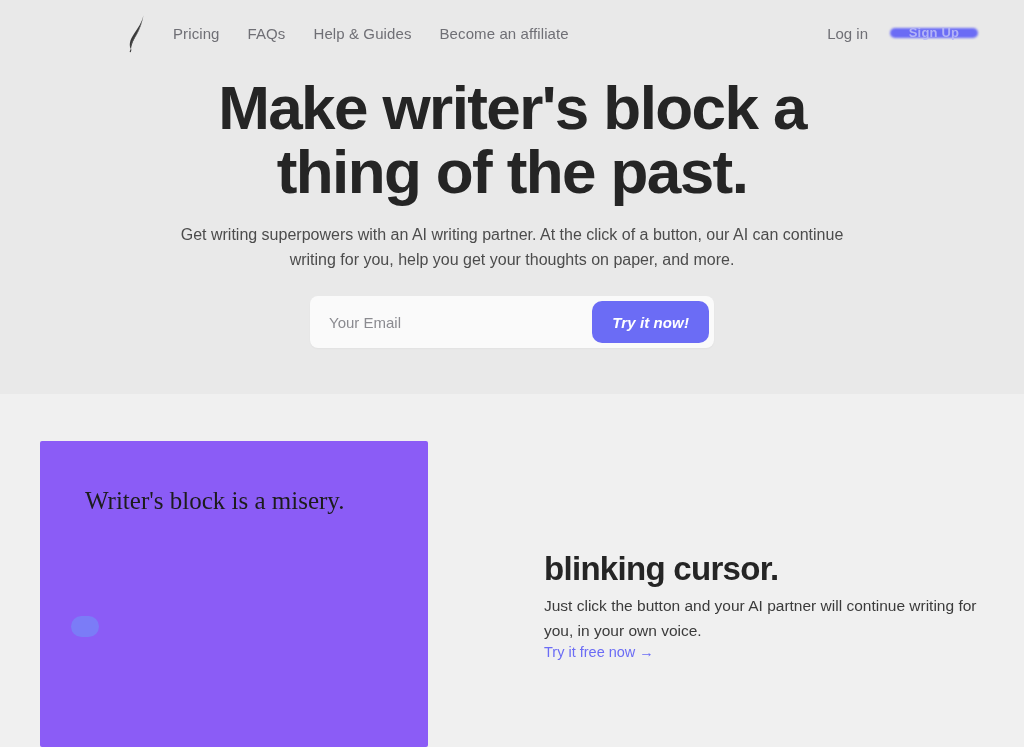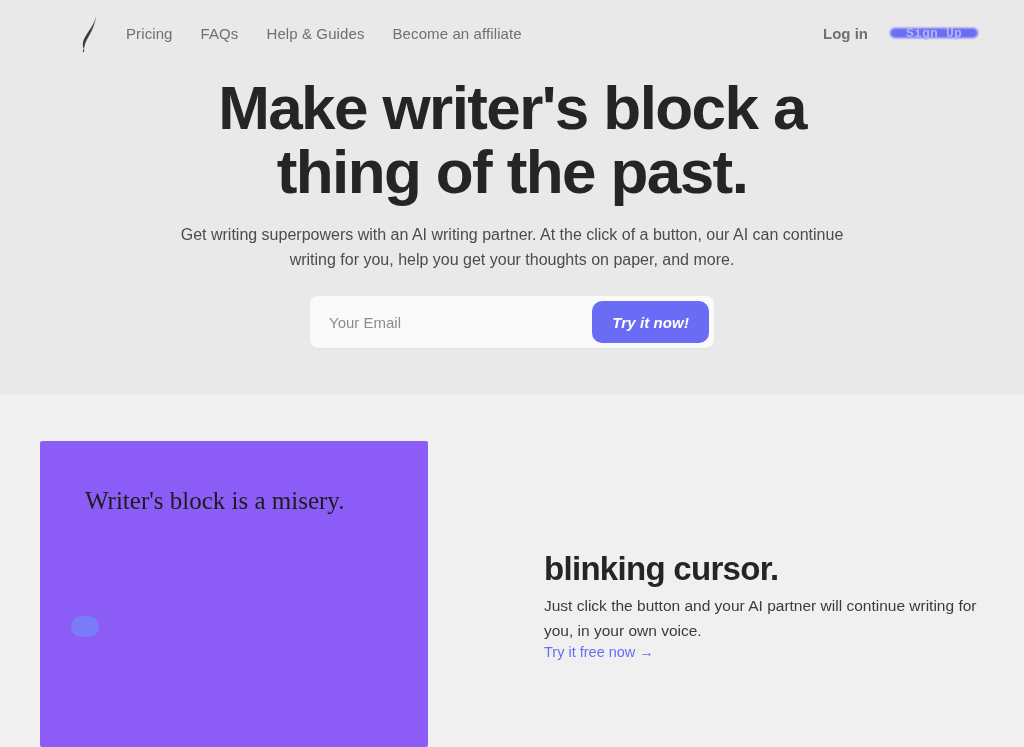--- a/index.html
+++ b/index.html
@@ -25,20 +25,21 @@
     height: 394px;
     background: #e9e9e9;
   }
 
   
   .nav {
     height: 66px;
     display: flex;
     align-items: center;
     padding: 0 24px 0 72px;
+    margin-left: 47px;
   }
 
   .logo {
     width: 36px;
     height: 44px;
     display: flex;
     align-items: center;
     justify-content: center;
     flex: none;
     margin-right: 18px;
@@ -64,36 +65,33 @@
     align-items: center;
     gap: 22px;
     padding-right: 22px;
   }
 
   .login-link {
     font-size: 15px;
     color: #6f6f75;
     cursor: pointer;
     white-space: nowrap;
-    font-weight: bold;
   }
 
   
   .signup-btn {
     position: relative;
     width: 88px;
     height: 16px;
     border: none;
     background: transparent;
     cursor: pointer;
     display: flex;
-    align-items: center;
     justify-content: center;
     padding: 0;
-    font-family: Liberation Mono, monospace;
   }
   .signup-pill {
     position: absolute;
     left: 0; top: 3px;
     width: 88px; height: 10px;
     border-radius: 999px;
     background: #6b6cf5;
     filter: blur(1.1px);
   }
   .signup-label {

